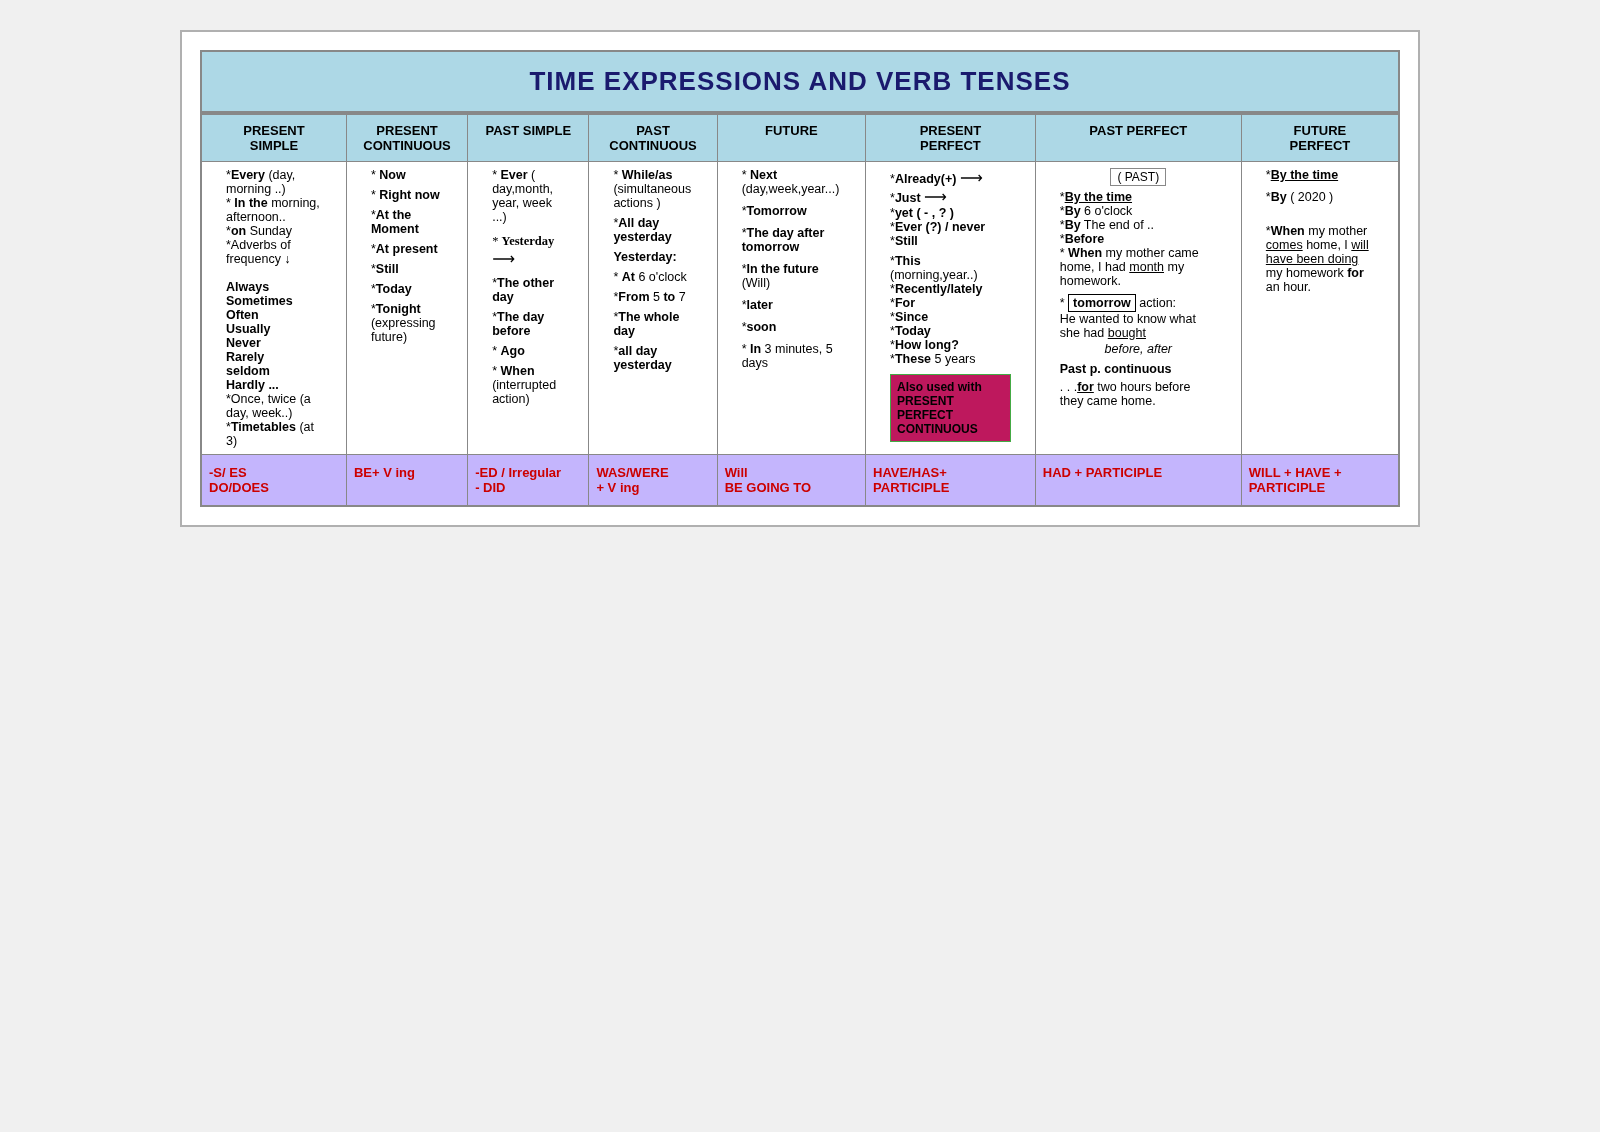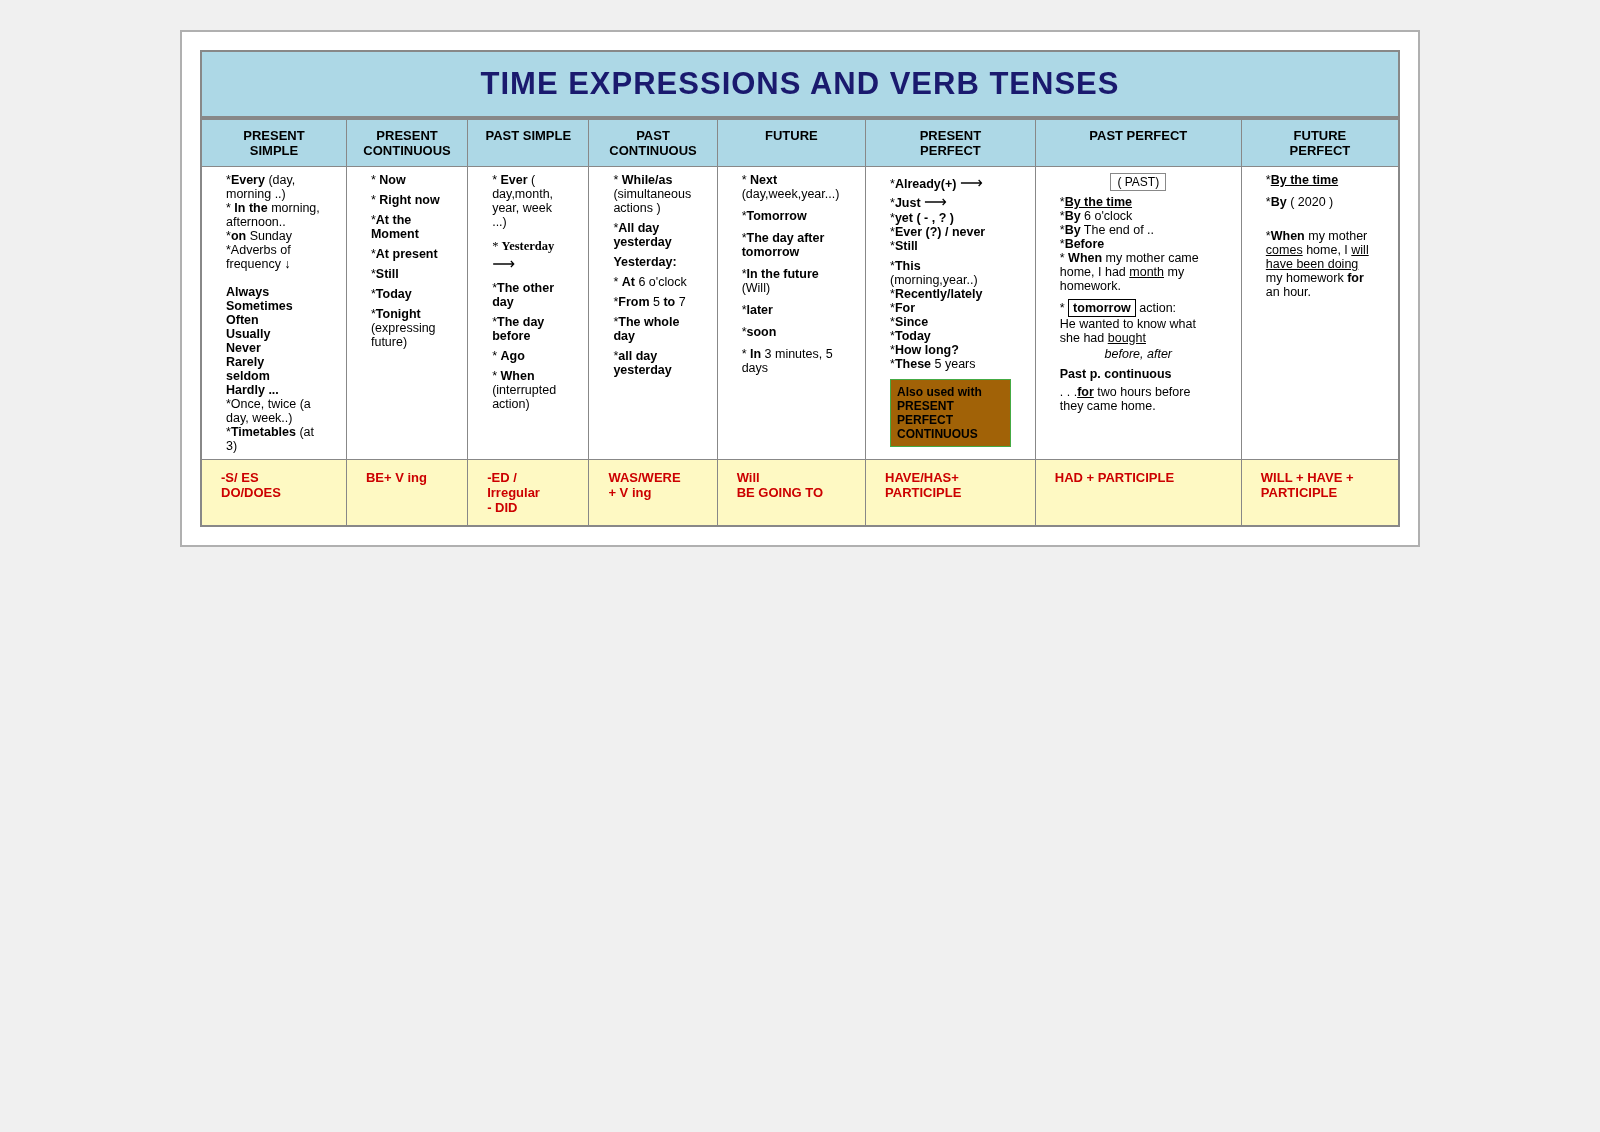--- a/index.html
+++ b/index.html
@@ -20,21 +20,21 @@
       padding: 18px;
     }
     .title-box {
       background: #add8e6;
       text-align: center;
       padding: 14px 10px;
       margin-bottom: 0;
       border: 2px solid #888;
     }
     .title-text {
-      font-size: 31px;
+      font-size: 26px;
       font-weight: 900;
       color: #1a1a6e;
       letter-spacing: 1px;
       font-family: Arial Black, Arial, sans-serif;
     }
     .main-table {
       width: 100%;
       border-collapse: collapse;
       border: 2px solid #888;
     }
@@ -46,31 +46,31 @@
     }
     .header-row th {
       background: #add8e6;
       font-weight: 900;
       font-size: 13px;
       color: #000;
       text-transform: uppercase;
       padding: 8px 6px;
     }
     .footer-row td {
-      background: #fef9c3;
+      background: #c4b5fd;
       font-weight: 900;
       font-size: 13px;
       color: #cc0000;
-      padding: 10px 19px;
+      padding: 10px 7px;
     }
     .content-row td {
       background: white;
     }
     .also-used-box {
-      background: #a16207;
+      background: #be185d;
       border: 1px solid #4a4;
       padding: 5px 6px;
       font-weight: 900;
       font-size: 12px;
       margin-top: 8px;
       color: #000;
     }
     .arrow-right {
       display: inline-block;
       font-size: 16px;

